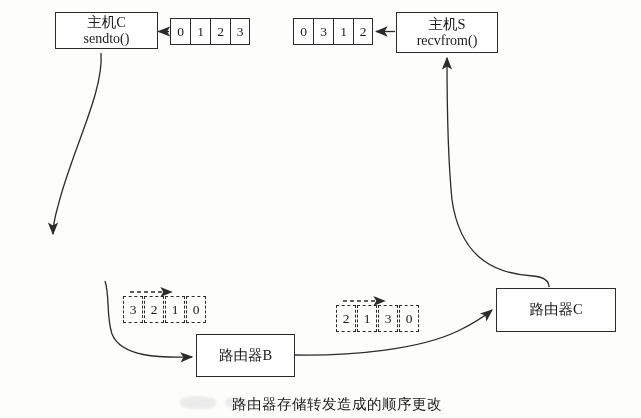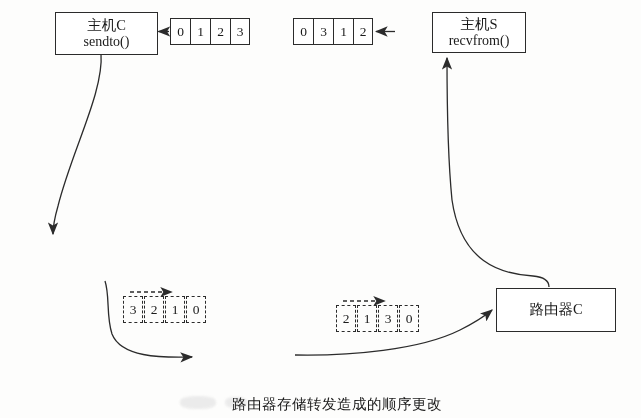--- a/index.html
+++ b/index.html
@@ -138,31 +138,34 @@
 
     <path d="M295,355 C350,356 420,350 460,330 C478,321 486,315 492,310" fill="none" stroke="#2b2b2b" stroke-width="1.3" marker-end="url(#ah)"></path>
 
     <path d="M549,287 C549,281 544,277 533,276 C500,274 461,262 452,200 C447,150 447,95 447,58" fill="none" stroke="#2b2b2b" stroke-width="1.3" marker-end="url(#ah)"></path>
 
     <line x1="130" y1="292" x2="172" y2="292" stroke="#2b2b2b" stroke-width="1.4" stroke-dasharray="4,3" marker-end="url(#ahd)"></line>
 
     <line x1="343" y1="301" x2="385" y2="301" stroke="#2b2b2b" stroke-width="1.4" stroke-dasharray="4,3" marker-end="url(#ahd)"></line>
   </svg>
 
-  <div class="node" style="left:55px; top:12px; width:103px; height:43px;">
+  <div class="node" style="left:55px; top:12px; width:103px; height:37px;">
     <span class="line1">主机C</span>
     <span class="line2">sendto()</span>
   </div>
 
-  <div class="node" style="left:396px; top:12px; width:94px; height:41px;margin-left:36px;">
+  <div class="node" style="left:396px; top:12px; width:102px; height:41px;">
     <span class="line1">主机S</span>
     <span class="line2">recvfrom()</span>
   </div>
 
 
+  <div class="node single" style="left:196px; top:334px; width:99px; height:43px;">
+    <span class="line1">路由器B</span>
+  </div>
 
   <div class="node single" style="left:496px; top:288px; width:120px; height:44px;">
     <span class="line1">路由器C</span>
   </div>
 
   <div class="pkt-strip solid" style="left:170px; top:18px;">
     <span class="cell">0</span>
     <span class="cell">1</span>
     <span class="cell">2</span>
     <span class="cell">3</span>

